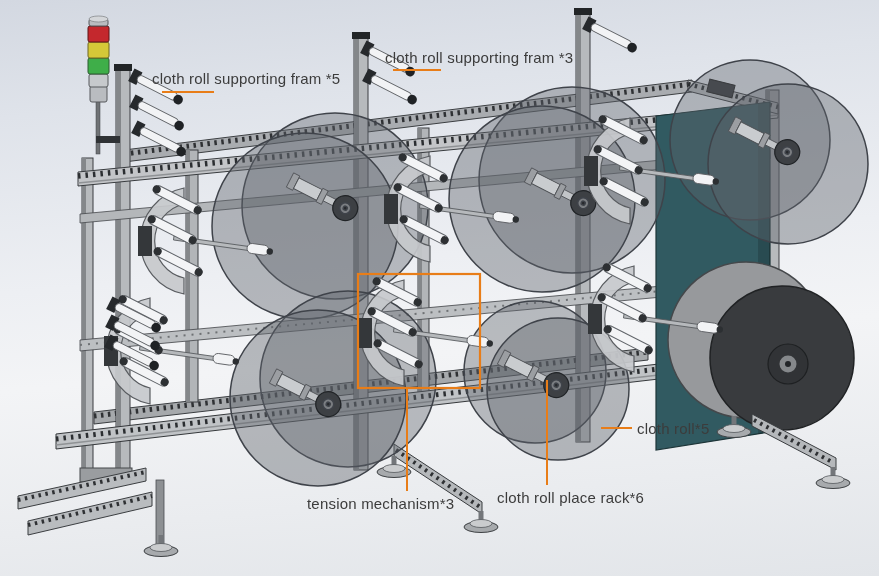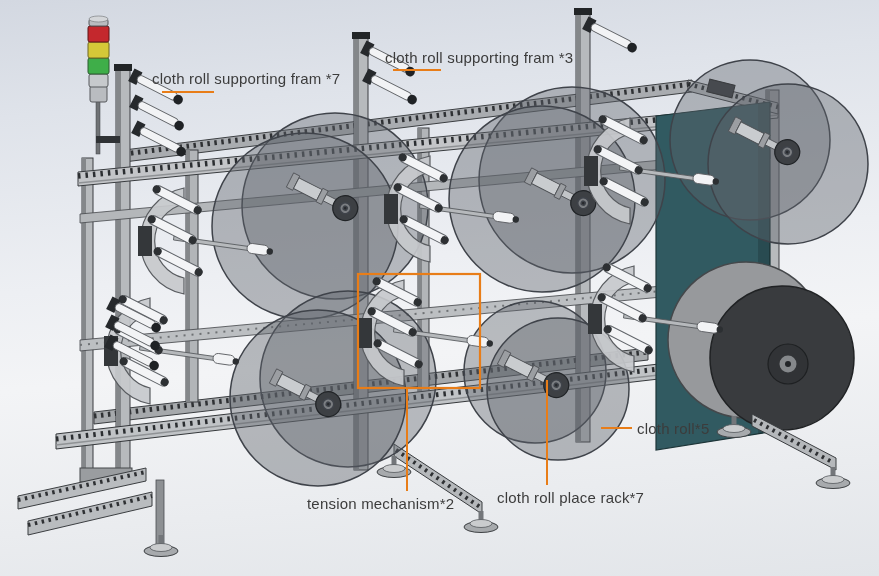--- a/index.html
+++ b/index.html
@@ -218,18 +218,18 @@
   <g fill="none">
     <rect x="358" y="274" width="122" height="114" stroke="#e87d18" stroke-width="2.2"></rect>
     <line x1="162" y1="92" x2="214" y2="92" stroke="#e87d18" stroke-width="2"></line>
     <line x1="393" y1="70" x2="441" y2="70" stroke="#e87d18" stroke-width="2"></line>
     <line x1="601" y1="428" x2="632" y2="428" stroke="#e87d18" stroke-width="2"></line>
     <line x1="407" y1="388" x2="407" y2="491" stroke="#e87d18" stroke-width="2"></line>
     <line x1="547" y1="380" x2="547" y2="485" stroke="#e87d18" stroke-width="2"></line>
   </g>
 </svg>
 
-  <div class="lbl" style="left:152px;top:70px">cloth roll supporting fram *7</div>
+  <div class="lbl" style="left:152px;top:70px">cloth roll supporting fram *5</div>
   <div class="lbl" style="left:385px;top:49px">cloth roll supporting fram *3</div>
   <div class="lbl" style="left:637px;top:420px">cloth roll*5</div>
-  <div class="lbl" style="left:307px;top:495px">tension mechanism*2</div>
-  <div class="lbl" style="left:497px;top:489px">cloth roll place rack*7</div>
+  <div class="lbl" style="left:307px;top:495px">tension mechanism*3</div>
+  <div class="lbl" style="left:497px;top:489px">cloth roll place rack*6</div>
 </div>
 
 </body></html>

